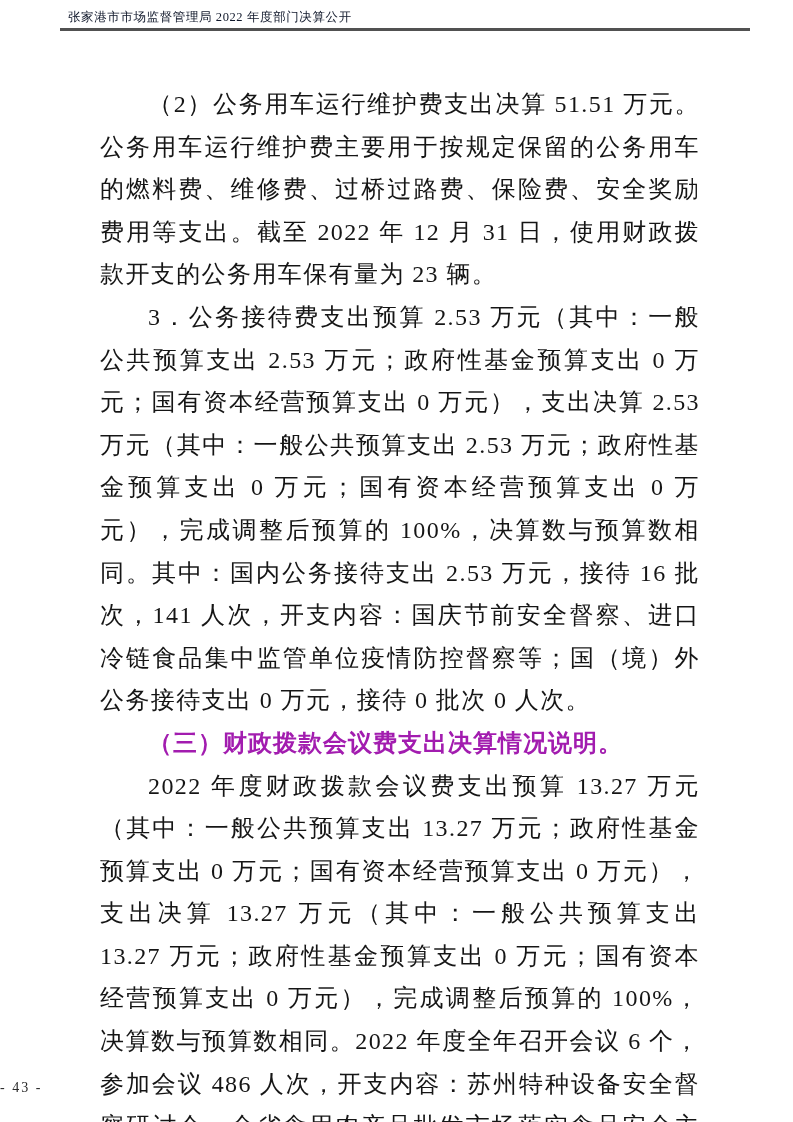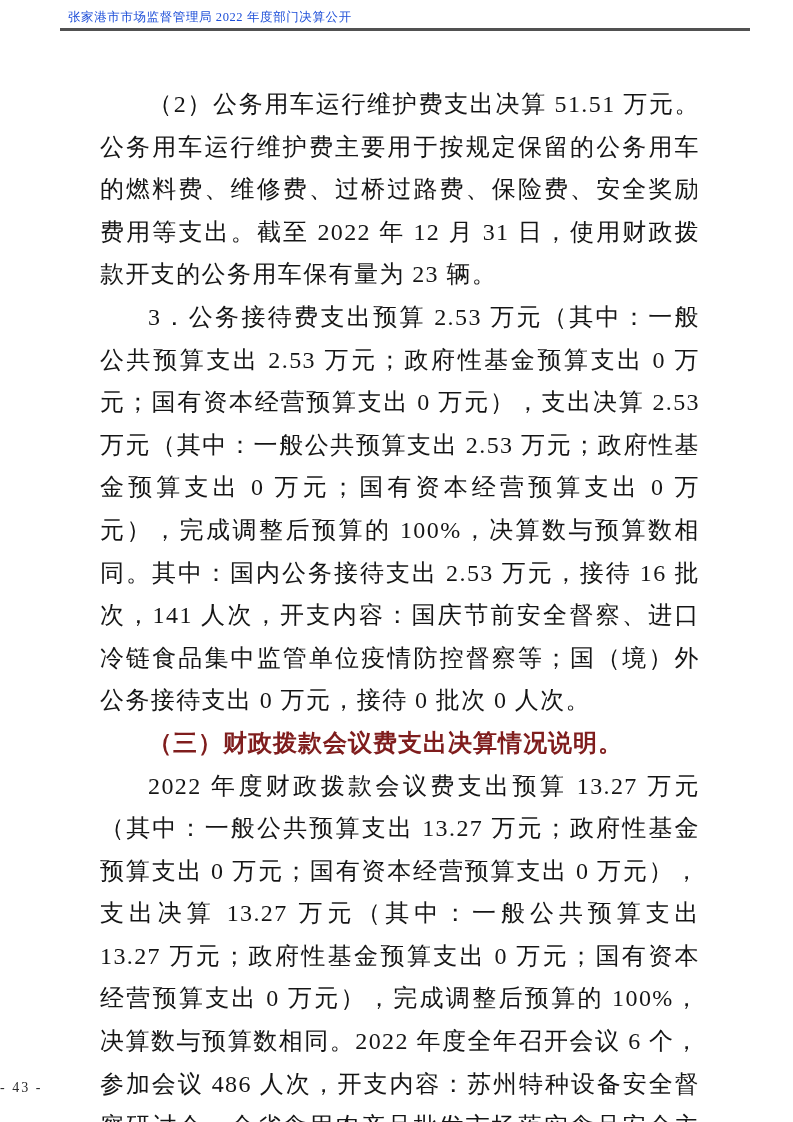--- a/index.html
+++ b/index.html
@@ -15,21 +15,21 @@
     overflow: hidden;
     font-family: "Liberation Serif", "DejaVu Serif", serif;
     color: #111111;
   }
   .header-title {
     position: absolute;
     left: 68px;
     top: 9px;
     font-size: 12.5px;
     letter-spacing: 0.6px;
-    color: #1d4ed8;
+    color: #0f172a;
     white-space: nowrap;
   }
   .header-rule {
     position: absolute;
     left: 60px;
     top: 28px;
     width: 690px;
     height: 3px;
     background: #515151;
   }
@@ -48,21 +48,21 @@
   .content p {
     margin: 0;
     text-indent: 2em;
   }
   .section-heading {
     margin: 0;
     text-indent: 2em;
     font-family: "Liberation Sans", "DejaVu Sans", sans-serif;
     font-weight: 700;
     letter-spacing: 1px;
-    color: #7f1d1d;
+    color: #a21caf;
   }
   .footer {
     position: absolute;
     left: 0;
     top: 1080px;
     width: 100%;
     font-size: 14px;
     letter-spacing: 2px;
     color: #2a2a2a;
   }

